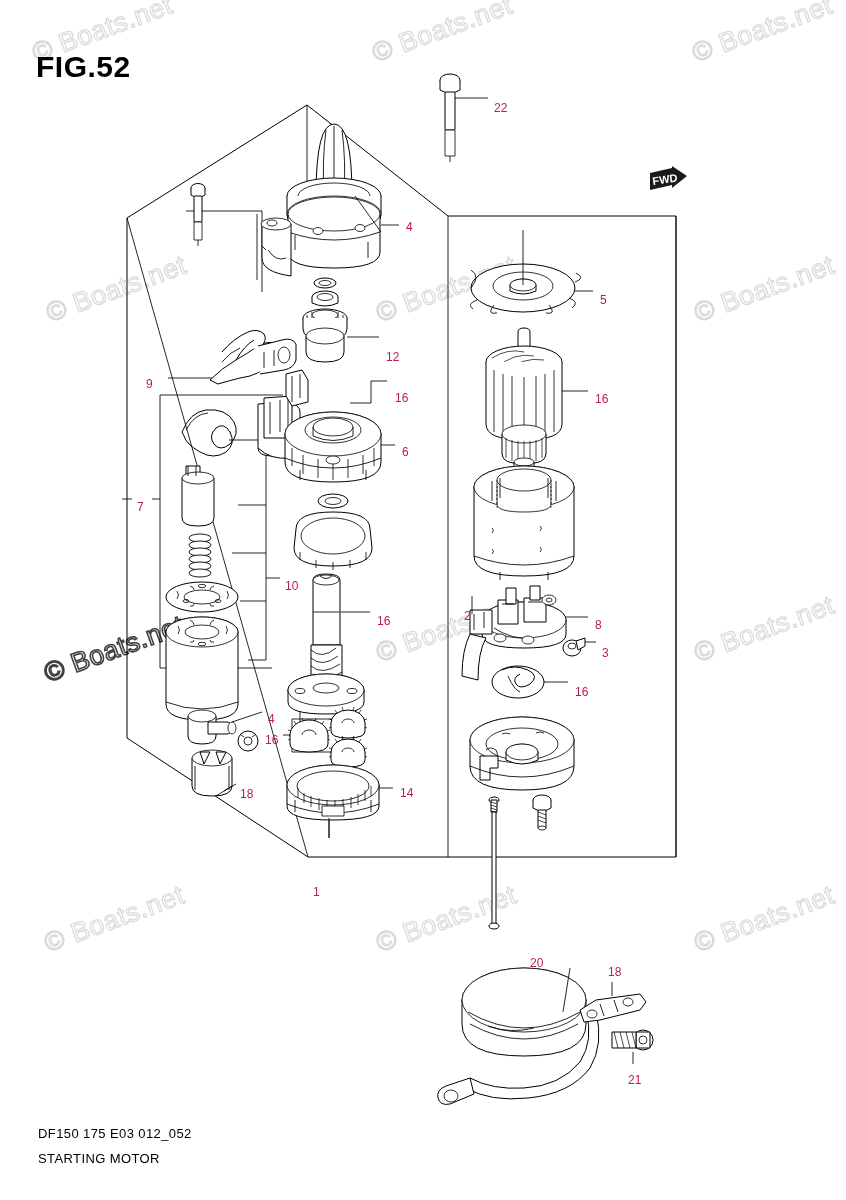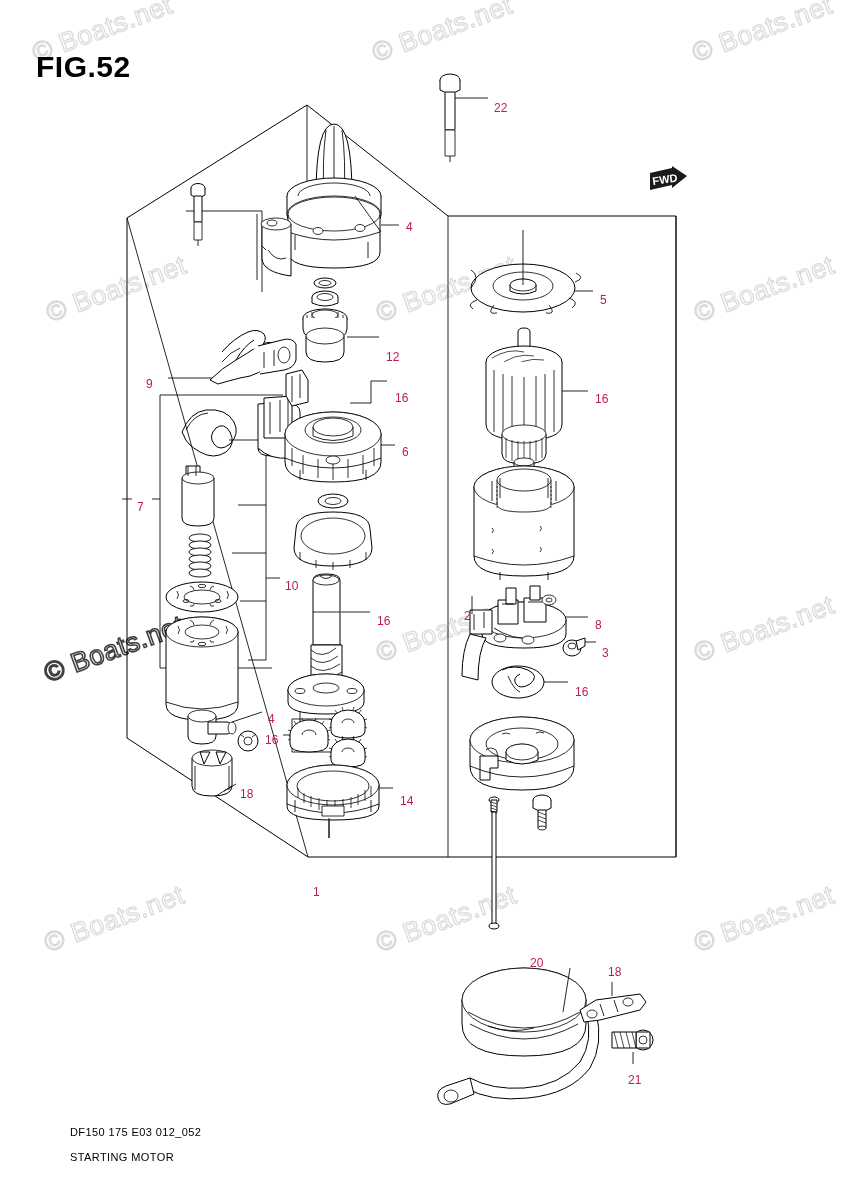--- a/index.html
+++ b/index.html
@@ -27,21 +27,21 @@
   .wm.lite{ -webkit-text-stroke:1.2px rgba(186,186,186,0.55); }
 
   
   .fig-title{
     position:absolute; left:36px; top:50px;
     font-size:30px; font-weight:bold; letter-spacing:0.5px;
     color:#000; z-index:20;
   }
   .footer{
     position:absolute; left:38px; z-index:20; color:#000;
-    font-size:11px; letter-spacing:0.4px; white-space:nowrap;margin-left:32px;
+    font-size:13px; letter-spacing:0.4px; white-space:nowrap;
   }
   .footer.l1{ top:1126px; }
   .footer.l2{ top:1151px; }
 
   
   .callout{
     position:absolute; z-index:22; color:#be185d;
     font-size:12px; line-height:17px; white-space:nowrap;
   }
 
@@ -560,21 +560,21 @@
       <div class="callout" style="left: 406px; top: 219px;">4</div>
       <div class="callout" style="left: 600px; top: 292px;">5</div>
       <div class="callout" style="left: 402px; top: 444px;">6</div>
       <div class="callout" style="left: 137px; top: 499px;">7</div>
       <div class="callout" style="left: 595px; top: 617px;">8</div>
       <div class="callout" style="left: 146px; top: 376px;">9</div>
       <div class="callout" style="left: 285px; top: 578px;">10</div>
       <div class="callout" style="left: 595px; top: 391px;">16</div>
       <div class="callout" style="left: 386px; top: 349px;">12</div>
       <div class="callout" style="left: 377px; top: 613px;">16</div>
-      <div class="callout" style="left: 400px; top: 785px; margin-top: 8px;">14</div>
+      <div class="callout" style="left: 400px; top: 785px;">14</div>
       <div class="callout" style="left: 265px; top: 732px;">16</div>
       <div class="callout" style="left: 395px; top: 390px;">16</div>
       <div class="callout" style="left: 575px; top: 684px;">16</div>
       <div class="callout" style="left: 268px; top: 711px;">4</div>
       <div class="callout" style="left: 240px; top: 786px;">18</div>
       <div class="callout" style="left: 608px; top: 964px;">18</div>
       <div class="callout" style="left: 530px; top: 955px;">20</div>
       <div class="callout" style="left: 628px; top: 1072px;">21</div>
       <div class="callout" style="left: 494px; top: 100px;">22</div>
     </div>

